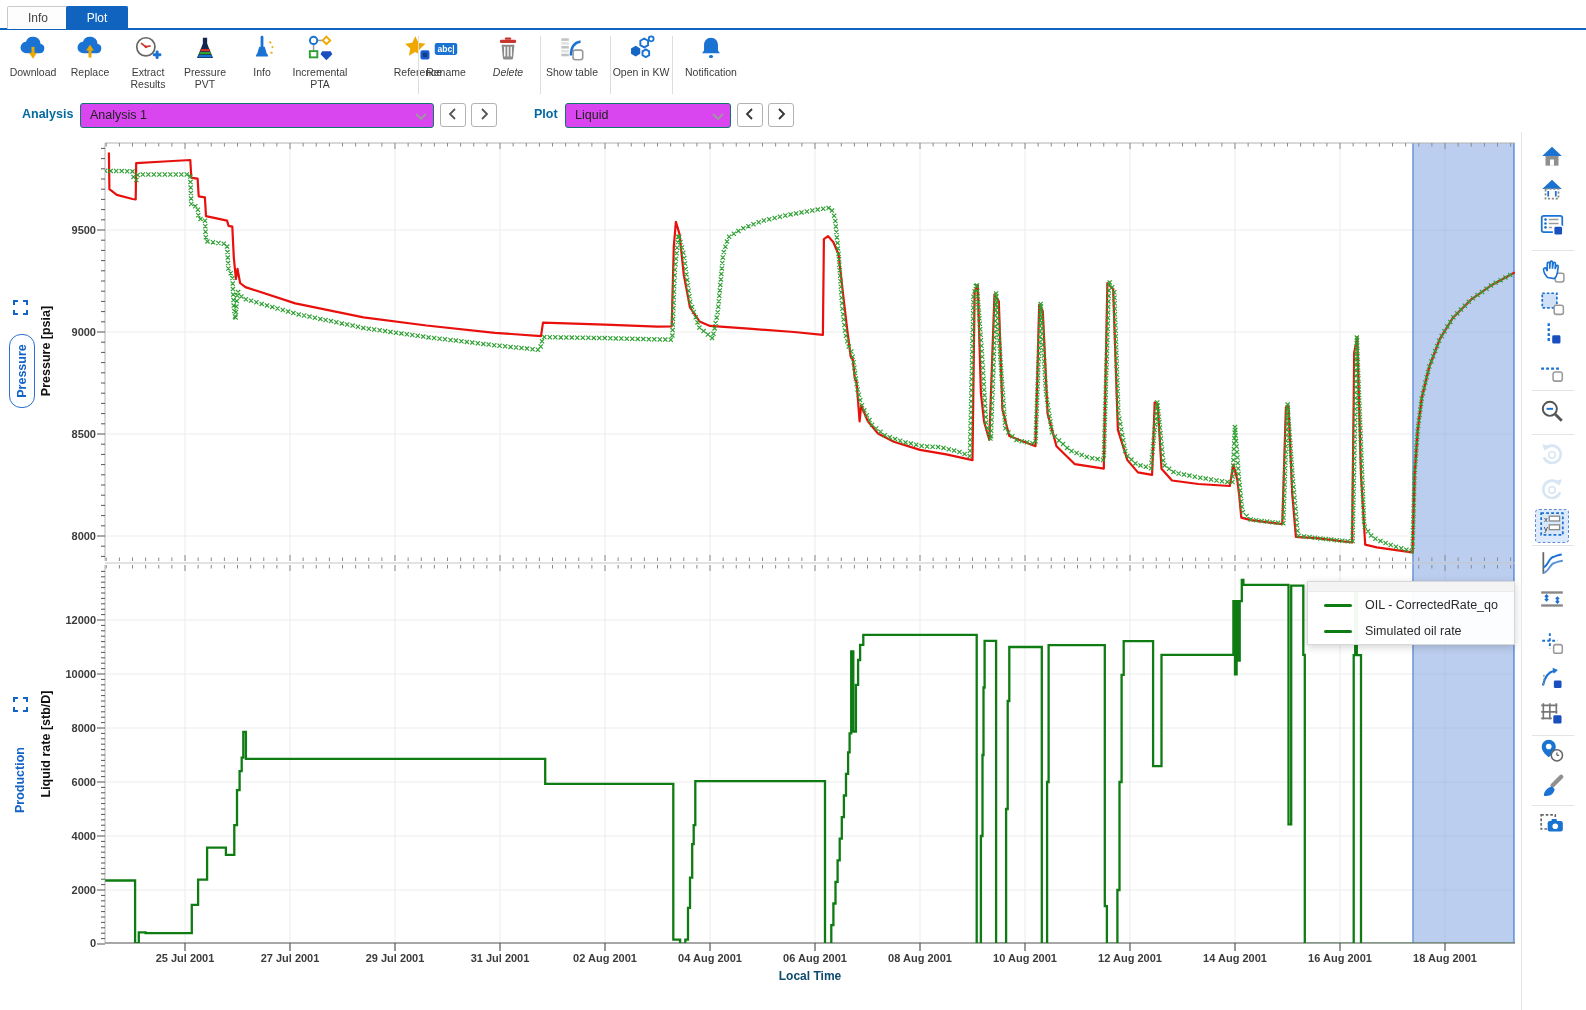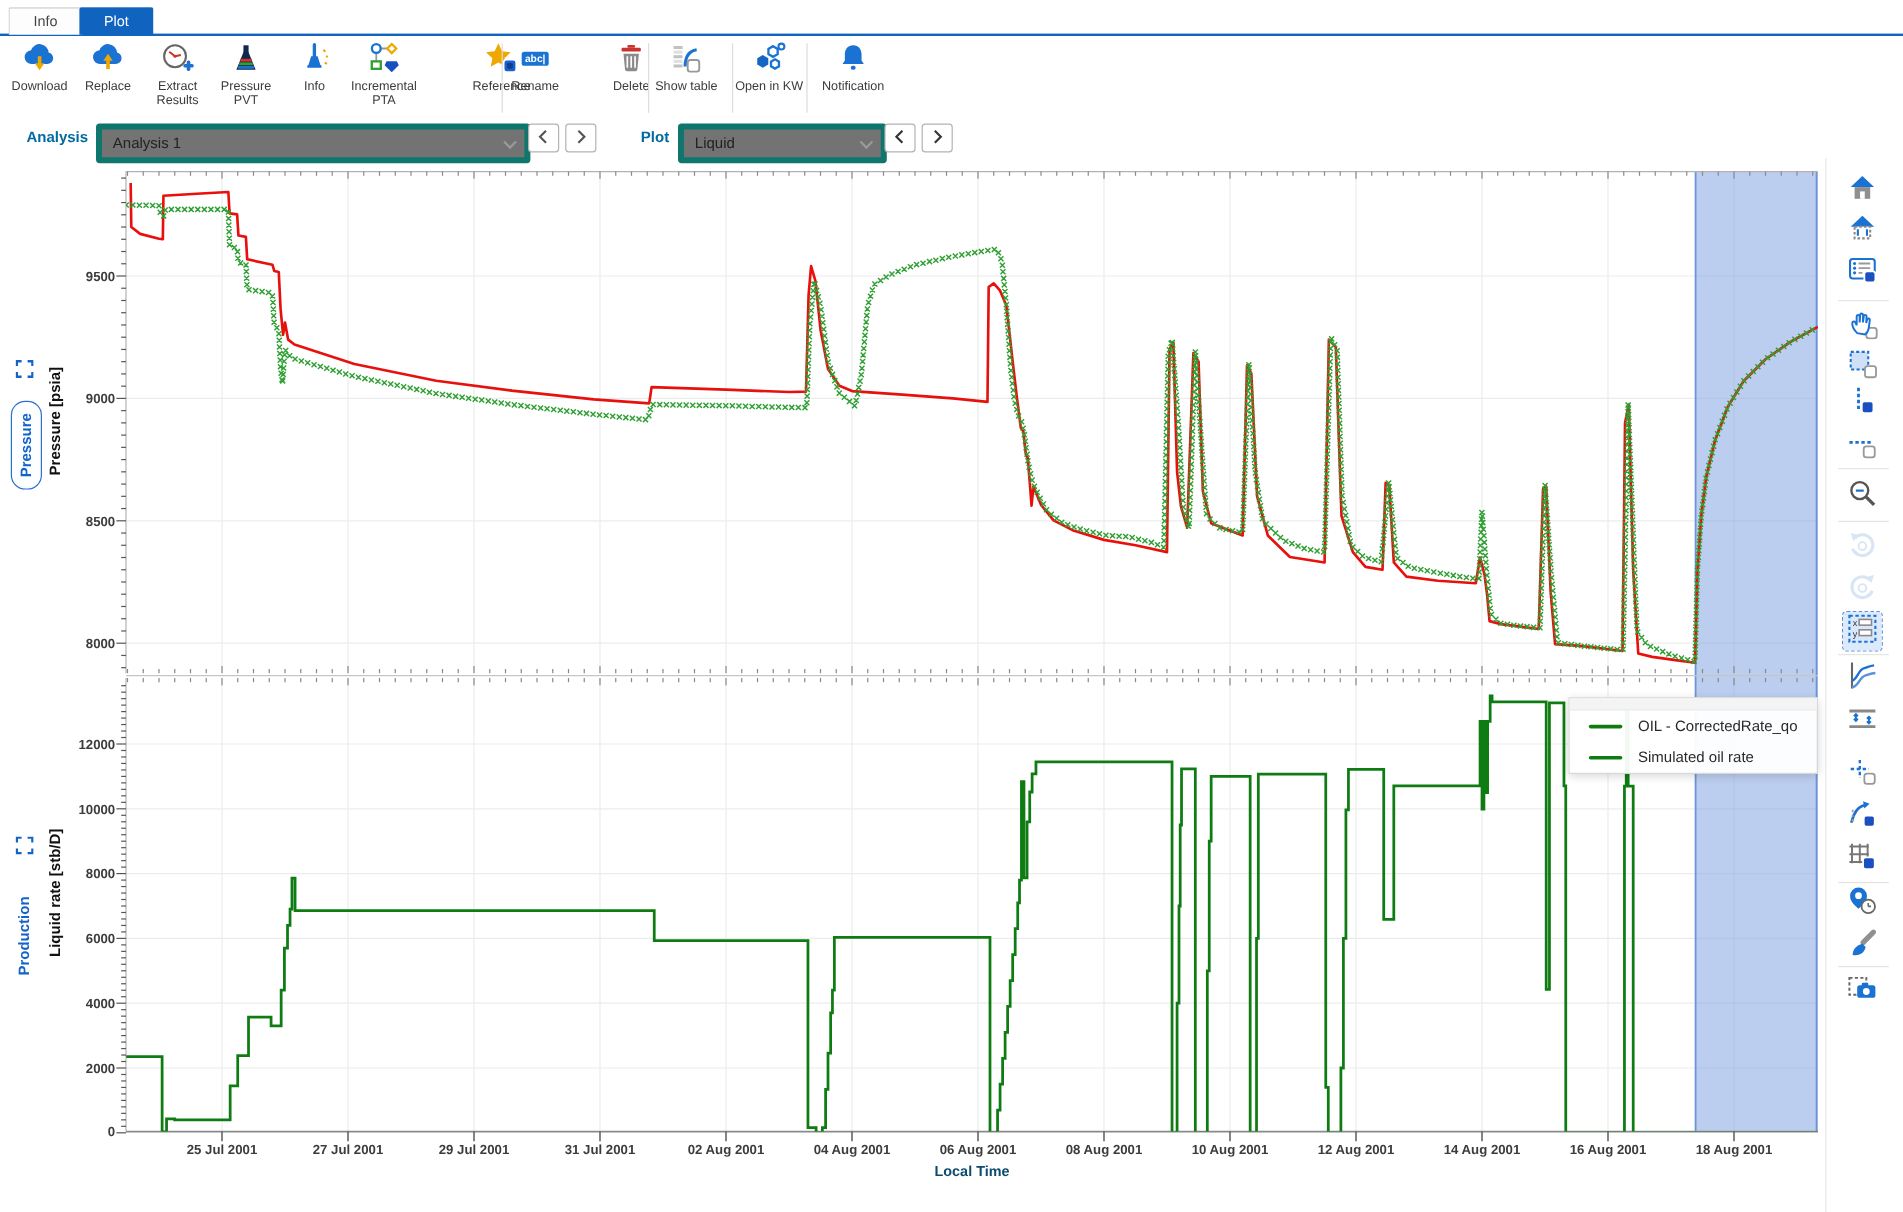--- a/index.html
+++ b/index.html
@@ -11,21 +11,21 @@
   .tab-plot{left:66px;color:#fff;background:#1064c0;border:1px solid #1064c0;border-bottom:none;border-radius:2px 2px 0 0;}
   
   .toolbar{position:absolute;left:0;top:30px;width:1586px;height:72px;background:#fff;}
   .tb-item{position:absolute;top:4px;width:58px;text-align:center;cursor:pointer;}
   .tb-item svg{display:block;margin:0 auto;}
   .tb-label{margin-top:2px;font-size:10.5px;line-height:1.15;color:#3c3c3c;}
   .tb-sep{position:absolute;top:6px;width:1px;height:58px;background:#ddd;}
   
   .controls{position:absolute;left:0;top:101px;width:1586px;height:30px;}
   .ctl-label{position:absolute;top:6px;font-size:12.5px;font-weight:bold;color:#0369a1;}
-  .combo{position:absolute;top:2px;height:23px;border:5px solid #0f766e;border-radius:3px;background:#737373;cursor:pointer;}
+  .combo{position:absolute;top:2px;height:23px;border:1px solid #0f766e;border-radius:3px;background:#d946ef;cursor:pointer;}
   .combo-text{position:absolute;left:9px;top:4px;font-size:12.5px;color:#222;}
   .combo-chev{position:absolute;right:4px;top:4px;}
   .navbtn{position:absolute;top:2px;width:26px;height:24px;border:1px solid #b3b3b3;border-radius:3px;background:#fff;padding:0;cursor:pointer;}
   
   .plotarea{position:absolute;left:0;top:132px;width:1522px;height:878px;}
   #chart-svg{position:absolute;left:0;top:-132px;}
   .vlabel{position:absolute;text-align:center;transform:rotate(-90deg);font-weight:bold;color:#111;font-size:12.5px;white-space:nowrap;}
   .panelbtn{position:absolute;text-align:center;transform:rotate(-90deg);font-size:12.5px;font-weight:bold;color:#1464c8;white-space:nowrap;cursor:pointer;}
   .panelbtn.boxed{border:1.5px solid #2e6fd0;border-radius:12px;background:#fdfeff;}
   .expand-ico{position:absolute;width:15px;height:15px;cursor:pointer;}
@@ -95,21 +95,21 @@
           </svg></span><div class="tb-label">Incremental PTA</div></div>
       <div class="tb-item" style="left: 349px; margin-left: 40px;"><span><svg width="30" height="30" viewBox="0 0 28 28">
             <polygon points="11.5,2 14.4,8.2 21,9 16.2,13.5 17.5,20.2 11.5,16.9 5.5,20.2 6.8,13.5 2,9 8.6,8.2" fill="#eea800"></polygon>
             <rect x="15.5" y="14.5" width="10" height="10" rx="2.5" fill="#1a5fd0" stroke="#fff" stroke-width="1.5"></rect>
             <rect x="18.3" y="17.3" width="4.4" height="4.4" rx="1" fill="#123d8c"></rect>
           </svg></span><div class="tb-label">Reference</div></div>
       <div class="tb-item" style="left: 417px;"><span><svg width="30" height="30" viewBox="0 0 28 28">
             <rect x="3.5" y="8.5" width="21" height="11" rx="2" fill="#1a72d2"></rect>
             <text x="14" y="16.5" text-anchor="middle" font-family="Liberation Sans,sans-serif" font-size="8" font-weight="bold" fill="#fff">abc|</text>
           </svg></span><div class="tb-label">Rename</div></div>
-      <div class="tb-item" style="left: 497px;"><span><svg width="30" height="30" viewBox="0 0 28 28">
+      <div class="tb-item" style="left: 479px; font-style: italic;"><span><svg width="30" height="30" viewBox="0 0 28 28">
             <rect x="11" y="3.2" width="6" height="2.2" rx="1" fill="#c9342c"></rect>
             <rect x="6.5" y="5.4" width="15" height="3" rx="1" fill="#c9342c"></rect>
             <path d="M8 10h12l-1.2 12.3a1.6 1.6 0 0 1-1.6 1.4h-6.4a1.6 1.6 0 0 1-1.6-1.4z" fill="#8b8b8b"></path>
             <path d="M11 12v9M14 12v9M17 12v9" stroke="#fff" stroke-width="1.3"></path>
           </svg></span><div class="tb-label">Delete</div></div>
       <div class="tb-item" style="left: 543px;"><span><svg width="30" height="30" viewBox="0 0 28 28">
             <rect x="4" y="4" width="7" height="2.4" fill="#c2c2c2"></rect>
             <rect x="4" y="7.6" width="7" height="2.4" fill="#e0e0e0"></rect>
             <rect x="4" y="11.2" width="7" height="2.4" fill="#c2c2c2"></rect>
             <rect x="4" y="14.8" width="7" height="2.4" fill="#e0e0e0"></rect>

